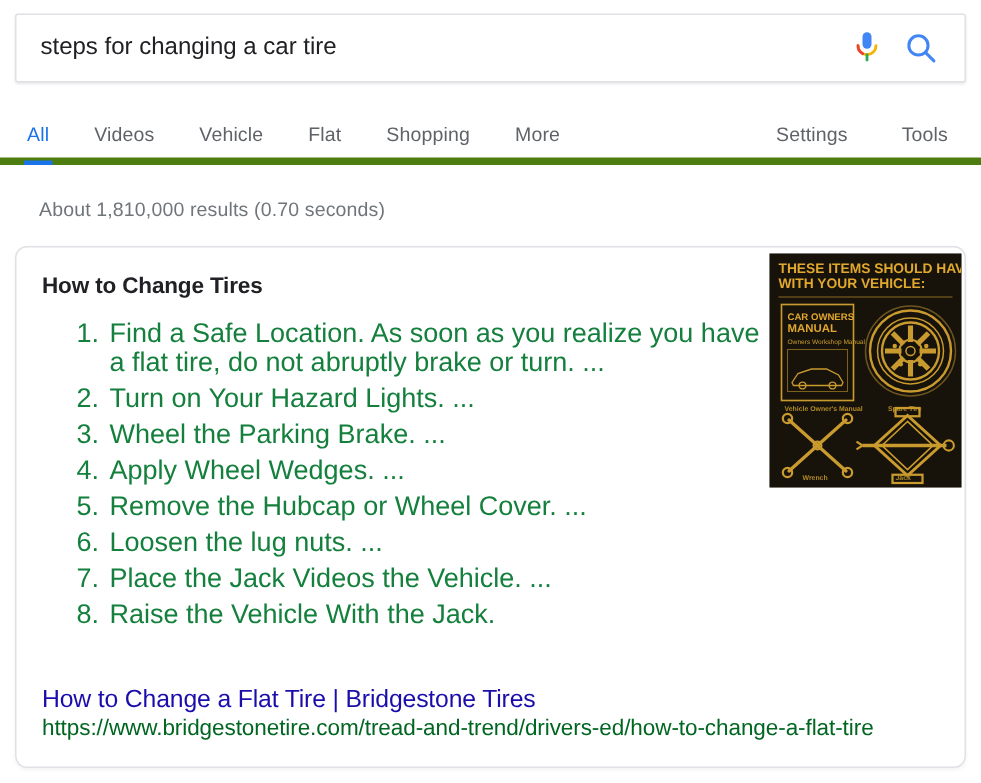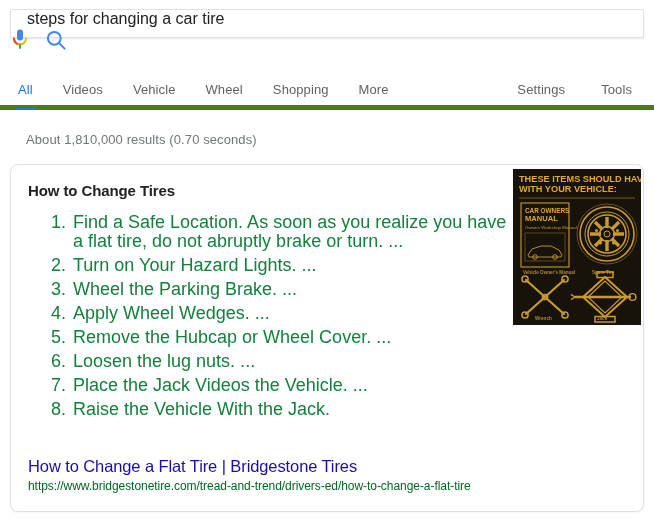--- a/index.html
+++ b/index.html
@@ -8,26 +8,26 @@
     width: 654px; height: 522px;
     background: #ffffff;
     font-family: "Liberation Sans", sans-serif;
     -webkit-font-smoothing: antialiased;
   }
   #page { position: relative; width: 654px; height: 522px; overflow: hidden; background:#fff; }
 
   
   .searchbar {
     position: absolute; left: 10px; top: 9px;
-    width: 634px; height: 29px;
+    width: 634px; height: 46px;
     background: #fff;
     border: 1px solid #dfe1e5;
     border-radius: 2px;
     box-shadow: 0 1px 2px rgba(0,0,0,0.10);
-    display: flex; align-items: flex-start; flex-direction: column;
+    display: flex; align-items: center;
   }
   .search-input {
     flex: 1 1 auto;
     border: none; outline: none;
     background: transparent;
     font-family: "Liberation Sans", sans-serif;
     font-size: 16px;
     color: #202124;
     padding: 0 0 0 16px;
     height: 100%;
@@ -118,21 +118,21 @@
   .result-title {
     font-size: 16.5px;
     color: #1a0dab;
     text-decoration: none;
     letter-spacing: -0.1px;
     line-height: 20px;
     display: block;
     cursor: pointer;
   }
   .result-url {
-    font-size: 12px;
+    font-size: 15px;
     color: #006621;
     margin-top: 2px;
     line-height: 16px;
     letter-spacing: -0.05px;
     white-space: nowrap;
   }
 </style>
 </head>
 <body>
 
@@ -156,21 +156,21 @@
         </svg>
       </span>
     </div>
   </div>
 
   <div class="navbar">
     <div class="nav-left">
       <div class="nav-item active">All</div>
       <div class="nav-item">Videos</div>
       <div class="nav-item">Vehicle</div>
-      <div class="nav-item">Wheel</div>
+      <div class="nav-item">Flat</div>
       <div class="nav-item">Shopping</div>
       <div class="nav-item">More</div>
     </div>
     <div class="nav-right">
       <div class="nav-item">Settings</div>
       <div class="nav-item">Tools</div>
     </div>
   </div>
 
   <div class="result-stats">About 1,810,000 results (0.70 seconds)</div>

